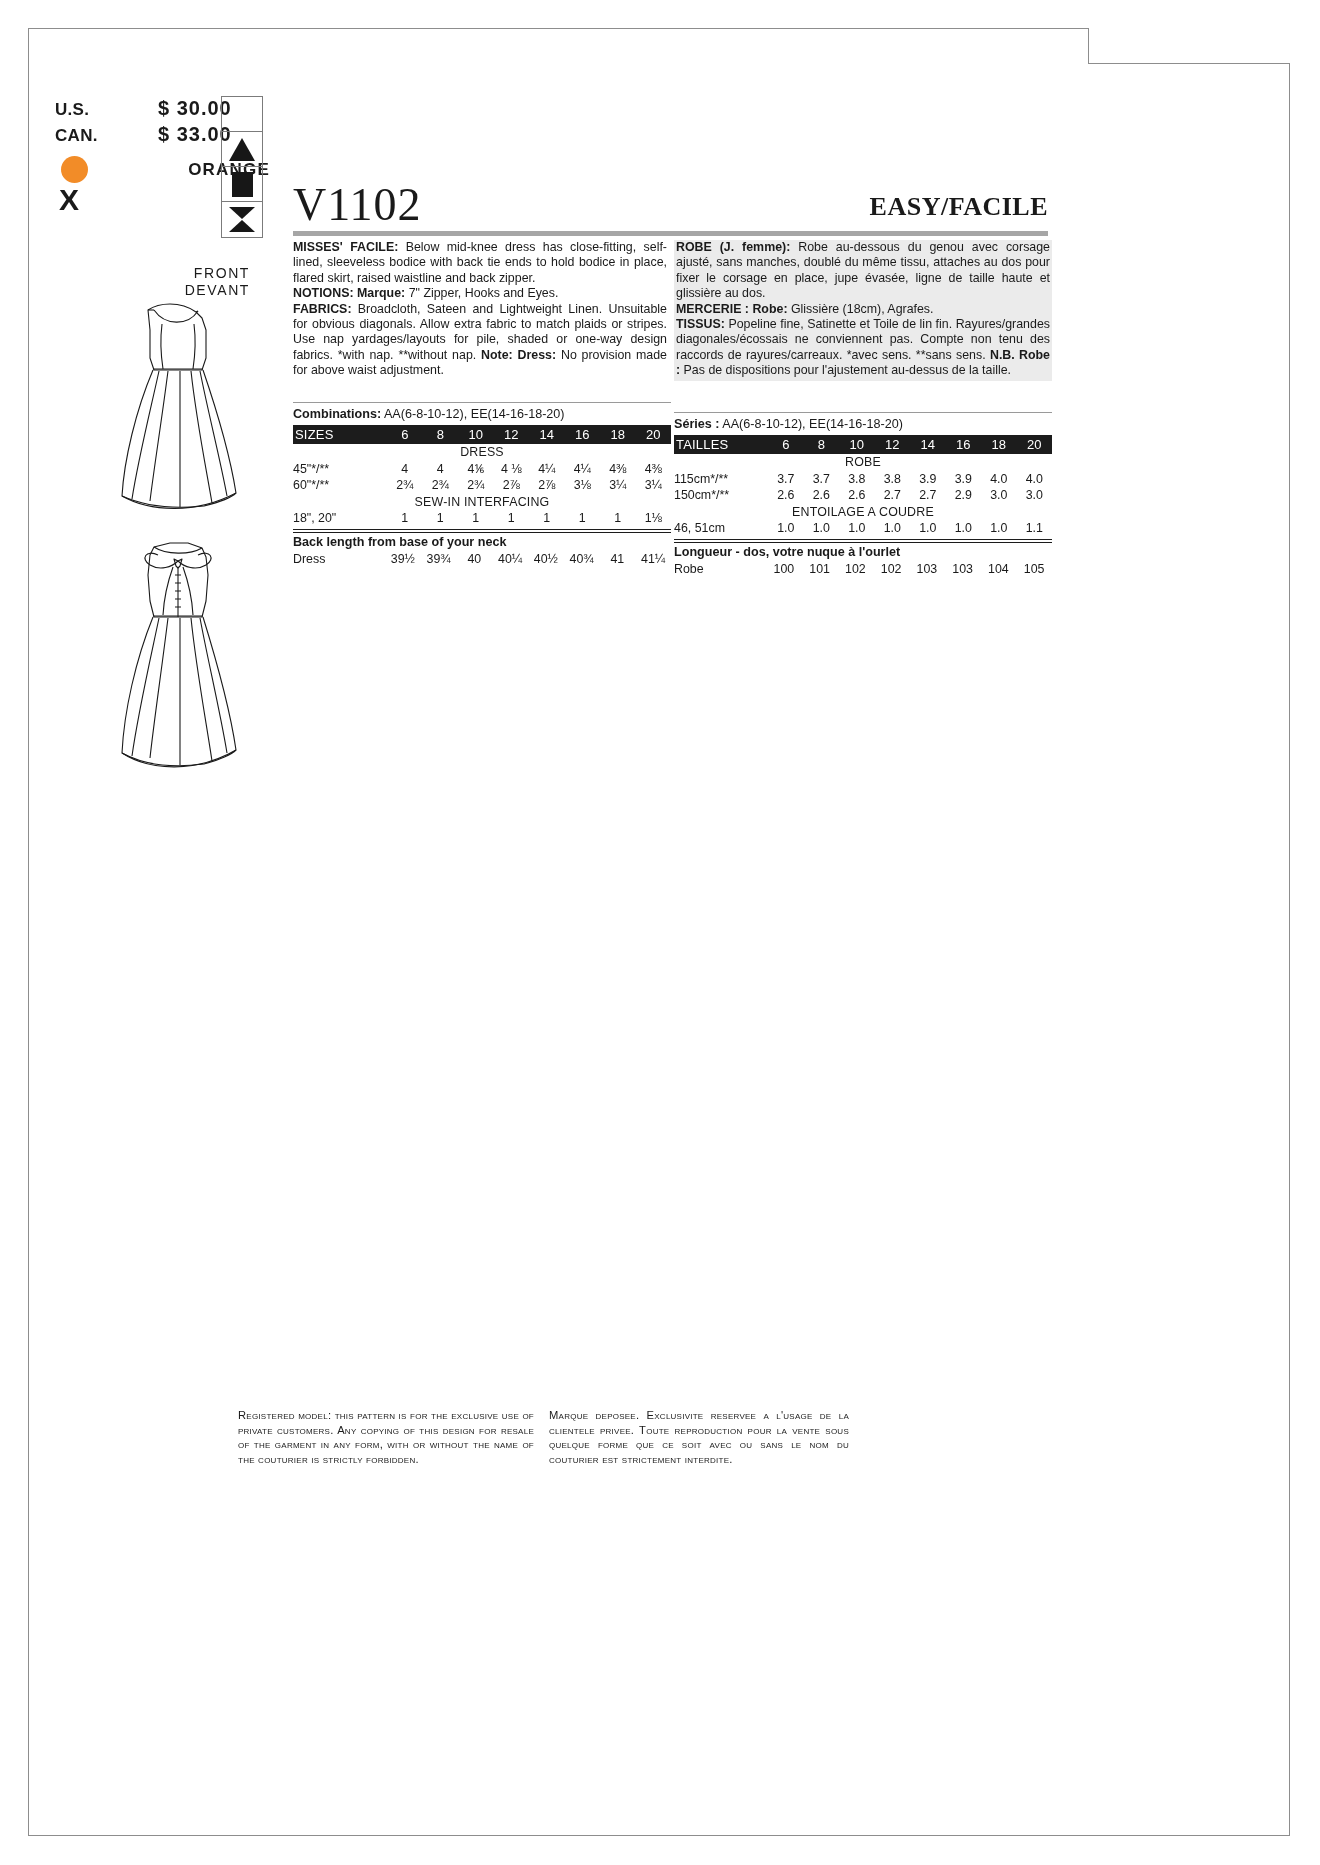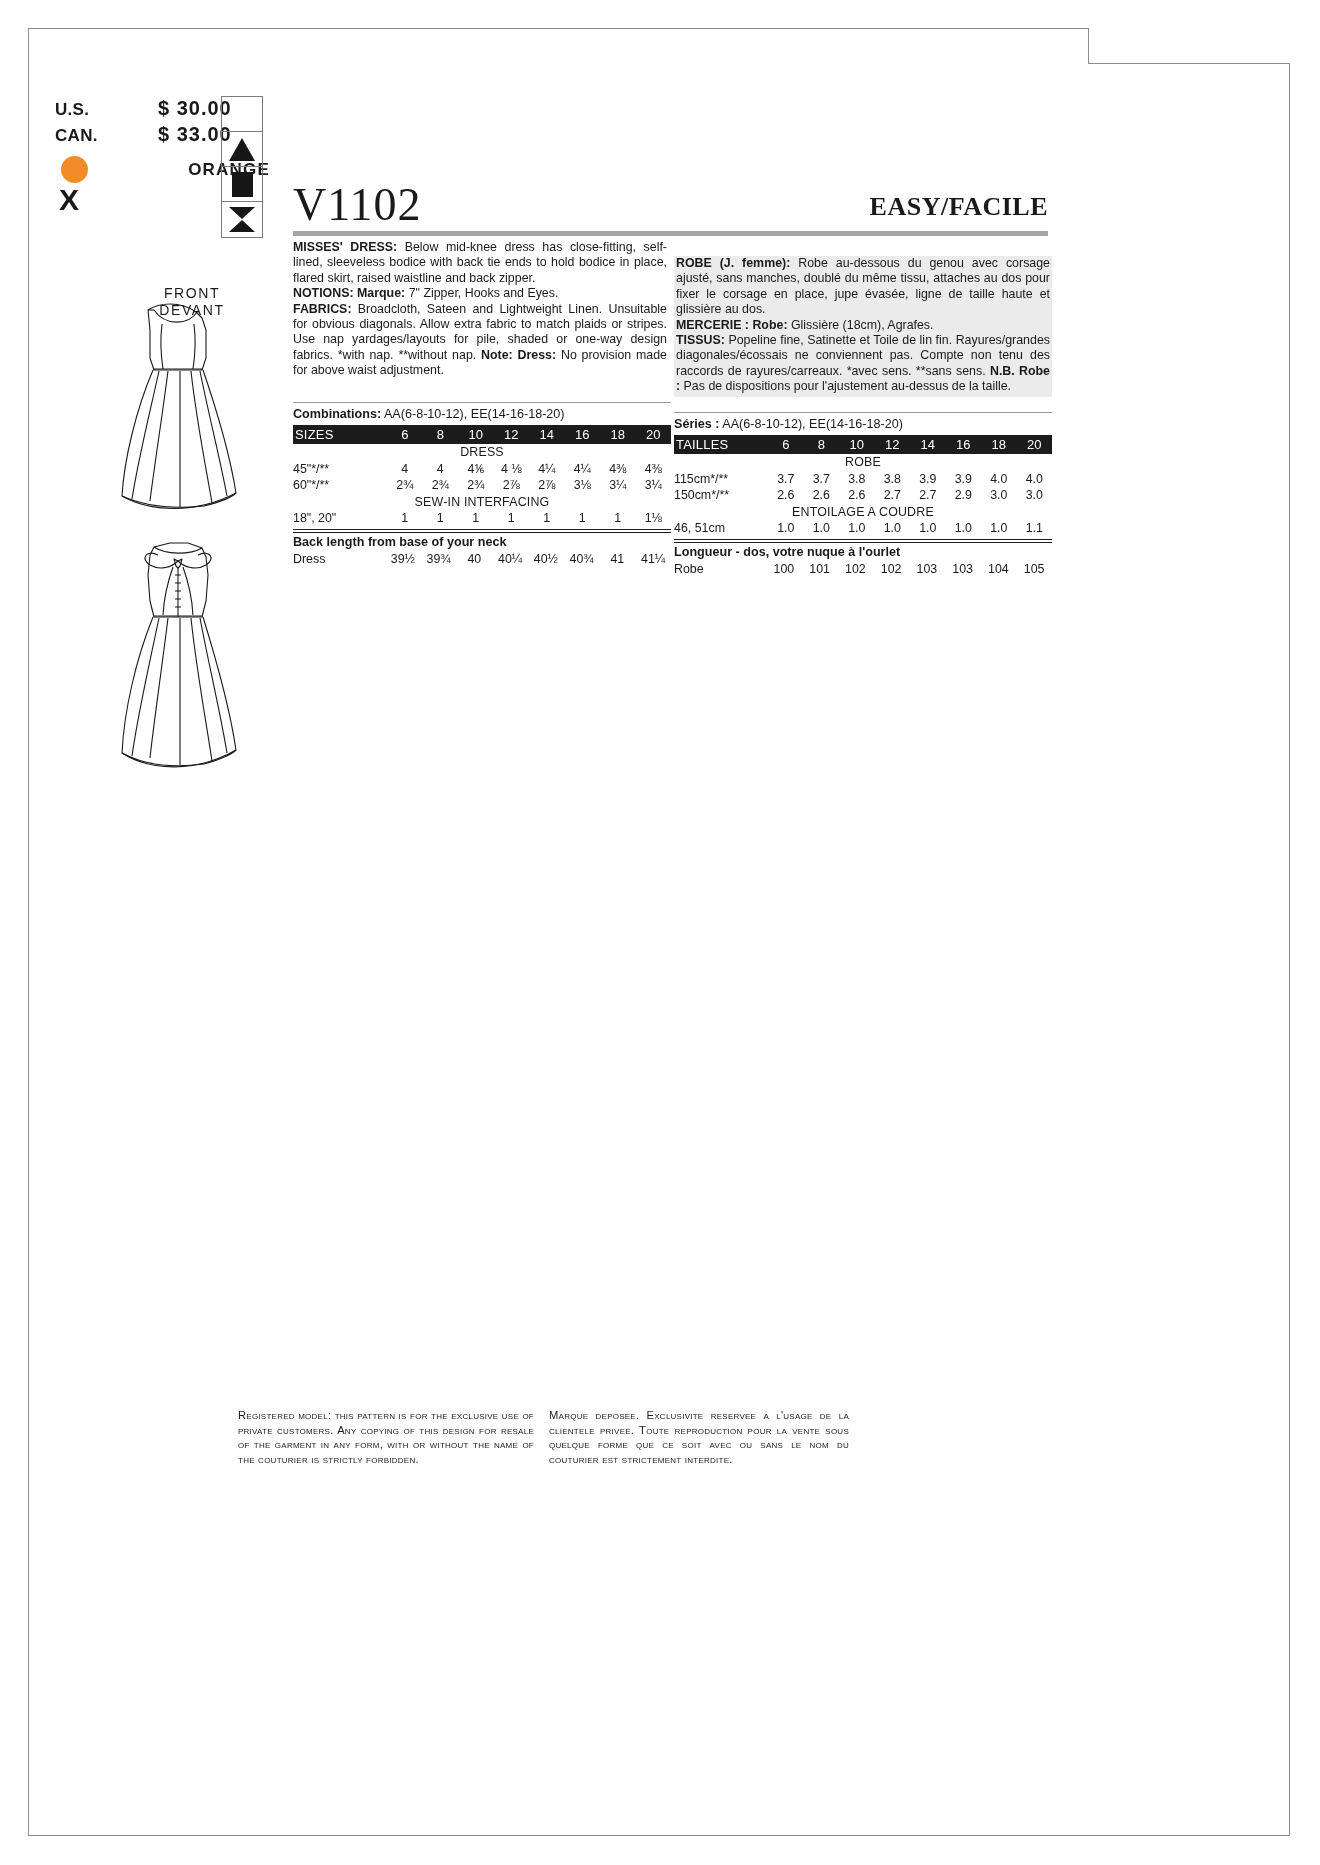--- a/index.html
+++ b/index.html
@@ -120,29 +120,28 @@
     width: 21px; height: 25px;
     background: #171717;
   }
   .bowtie {
     width: 26px; height: 25px;
   }
 
   
   .view-label {
     position: absolute;
-    left: 122px;
+    left: 110px;
     top: 265px;
     width: 140px;
-    text-align: center;
+    text-align: right;
     font-size: 14px;
     letter-spacing: 1.6px;
     line-height: 17px;
     font-weight: normal;
-    margin-top: 20px;
   }
 
   
   .drawing {
     position: absolute;
   }
   #drawing-front { left: 110px; top: 300px; }
   #drawing-back  { left: 110px; top: 535px; }
 
   
@@ -178,21 +177,21 @@
   
   .col {
     position: absolute;
     top: 240px;
     width: 374px;
     font-size: 12.4px;
     line-height: 15.4px;
     text-align: justify;
   }
   #col-en { left: 293px; }
-  #col-fr { left: 674px; background: #ebebeb; padding: 0 2px 2px 2px; box-sizing: content-box; width: 374px; margin-top: 16px; }
+  #col-fr { left: 674px; background: #ebebeb; padding: 0 2px 2px 2px; box-sizing: content-box; width: 374px; }
   .col p { margin: 0; }
   .col b { font-weight: bold; }
 
   
   .table-wrap {
     position: absolute;
     width: 378px;
     font-size: 12.4px;
   }
   #tbl-en { left: 293px; top: 402px; }
@@ -373,21 +372,21 @@
       <path d="M49 83 C 40 126, 28 178, 22 221"></path>
       <path d="M90 83 C 98 126, 110 176, 117 218"></path>
     </g>
   </svg>
 
   <div class="pattern-number">V1102</div>
   <div class="difficulty">EASY/FACILE</div>
   <div class="title-rule"></div>
 
   <div class="col" id="col-en">
-    <p><b>MISSES' DRESS:</b><span> Below mid-knee dress has close-fitting, self-lined, sleeveless bodice with back tie ends to hold bodice in place, flared skirt, raised waistline and back zipper.</span></p>
+    <p><b>MISSES' FACILE:</b><span> Below mid-knee dress has close-fitting, self-lined, sleeveless bodice with back tie ends to hold bodice in place, flared skirt, raised waistline and back zipper.</span></p>
     <p><b>NOTIONS: Marque:</b><span> 7" Zipper, Hooks and Eyes.</span></p>
     <p><b>FABRICS:</b><span> Broadcloth, Sateen and Lightweight Linen. Unsuitable for obvious diagonals. Allow extra fabric to match plaids or stripes. Use nap yardages/layouts for pile, shaded or one-way design fabrics. *with nap. **without nap. </span><b>Note: Dress:</b><span> No provision made for above waist adjustment.</span></p>
   </div>
 
   <div class="col" id="col-fr">
     <p><b>ROBE (J. femme):</b><span> Robe au-dessous du genou avec corsage ajusté, sans manches, doublé du même tissu, attaches au dos pour fixer le corsage en place, jupe évasée, ligne de taille haute et glissière au dos.</span></p>
     <p><b>MERCERIE : Robe:</b><span> Glissière (18cm), Agrafes.</span></p>
     <p><b>TISSUS:</b><span> Popeline fine, Satinette et Toile de lin fin. Rayures/grandes diagonales/écossais ne conviennent pas. Compte non tenu des raccords de rayures/carreaux. *avec sens. **sans sens. </span><b>N.B. Robe :</b><span> Pas de dispositions pour l'ajustement au-dessus de la taille.</span></p>
   </div>
 

